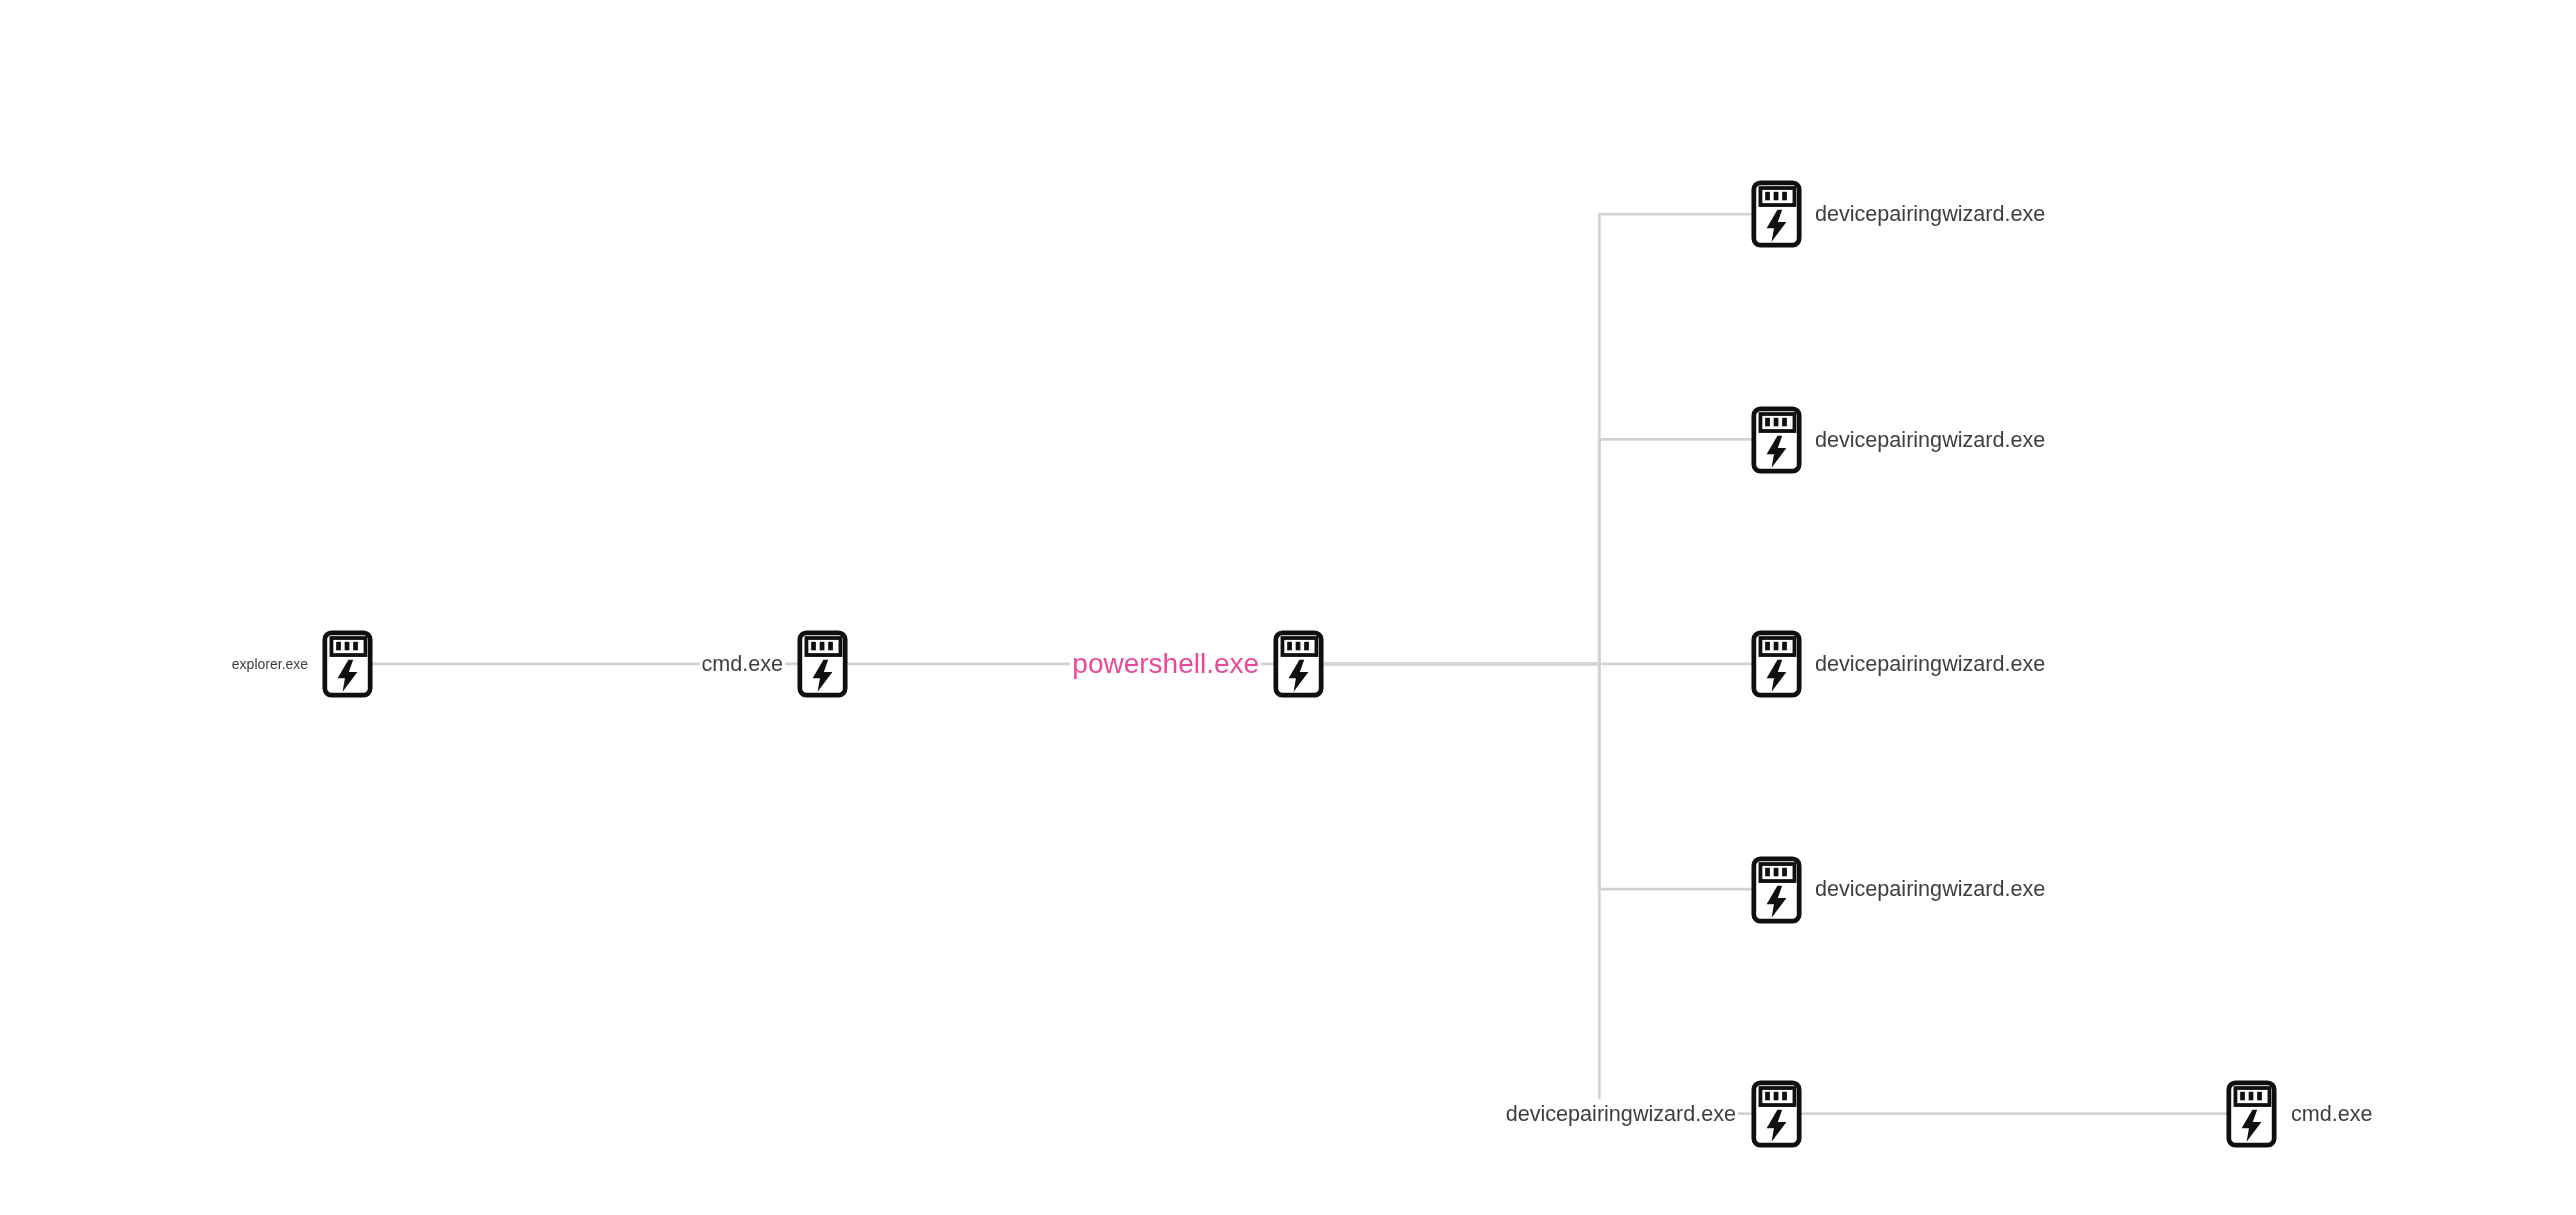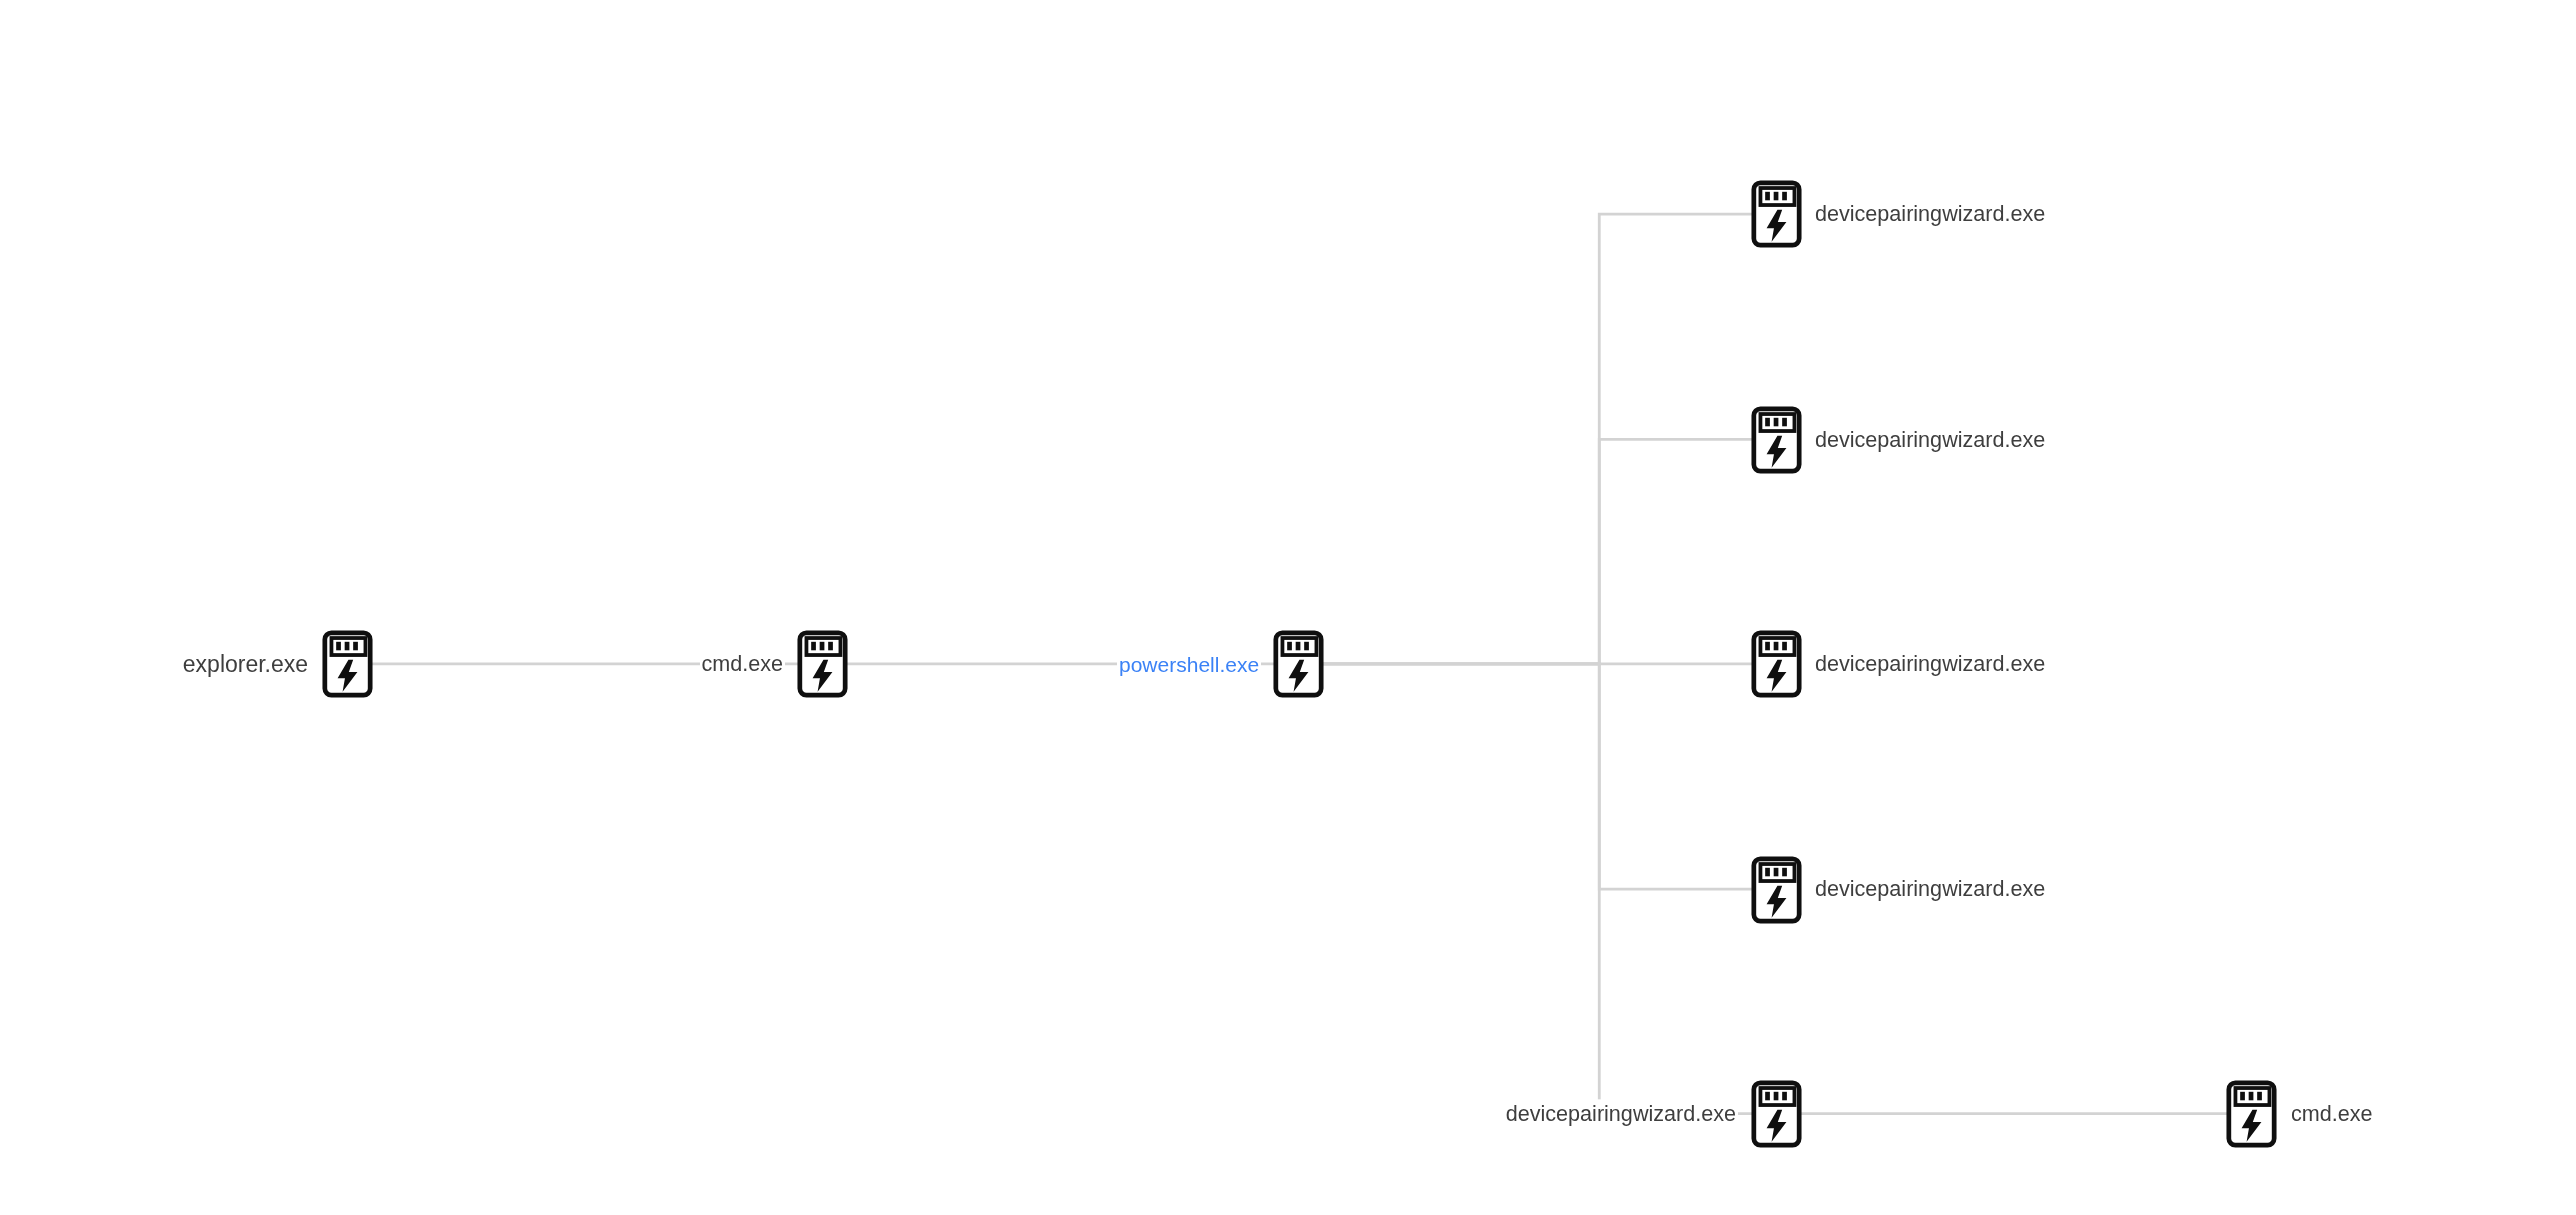--- a/index.html
+++ b/index.html
@@ -50,21 +50,21 @@
 <div class="node" style="left: 322px; top: 630px;">
       <span class="icon-wrap"><svg width="51" height="68" viewBox="0 0 54 72" xmlns="http://www.w3.org/2000/svg">
           <rect x="3" y="3" width="48" height="66" rx="7" fill="#ffffff" stroke="#0f0f0f" stroke-width="5"></rect>
           <rect x="10" y="8.5" width="36" height="18" fill="#ffffff" stroke="#0f0f0f" stroke-width="4"></rect>
           <rect x="15" y="12.5" width="5" height="9" fill="#0f0f0f"></rect>
           <rect x="24" y="12.5" width="5" height="9" fill="#0f0f0f"></rect>
           <rect x="33" y="12.5" width="5" height="9" fill="#0f0f0f"></rect>
           <polygon points="28,31.5 16.5,51 24.3,51 21.8,65.5 37.5,44.5 28.4,44.5 33,31.5" fill="#0f0f0f"></polygon>
         </svg></span>
     </div>
-    <span class="node-label" style="color: rgb(62, 62, 62); font-size: 23px; top: 664px; right: 2266px;">explorer.exe</span>
+    <span class="node-label" style="color: rgb(62, 62, 62); font-size: 14px; top: 664px; right: 2266px;">explorer.exe</span>
     <div class="node" style="left: 797px; top: 630px;">
       <span class="icon-wrap"><svg width="51" height="68" viewBox="0 0 54 72" xmlns="http://www.w3.org/2000/svg">
           <rect x="3" y="3" width="48" height="66" rx="7" fill="#ffffff" stroke="#0f0f0f" stroke-width="5"></rect>
           <rect x="10" y="8.5" width="36" height="18" fill="#ffffff" stroke="#0f0f0f" stroke-width="4"></rect>
           <rect x="15" y="12.5" width="5" height="9" fill="#0f0f0f"></rect>
           <rect x="24" y="12.5" width="5" height="9" fill="#0f0f0f"></rect>
           <rect x="33" y="12.5" width="5" height="9" fill="#0f0f0f"></rect>
           <polygon points="28,31.5 16.5,51 24.3,51 21.8,65.5 37.5,44.5 28.4,44.5 33,31.5" fill="#0f0f0f"></polygon>
         </svg></span>
     </div>
@@ -72,21 +72,21 @@
     <div class="node" style="left: 1273px; top: 630px;">
       <span class="icon-wrap"><svg width="51" height="68" viewBox="0 0 54 72" xmlns="http://www.w3.org/2000/svg">
           <rect x="3" y="3" width="48" height="66" rx="7" fill="#ffffff" stroke="#0f0f0f" stroke-width="5"></rect>
           <rect x="10" y="8.5" width="36" height="18" fill="#ffffff" stroke="#0f0f0f" stroke-width="4"></rect>
           <rect x="15" y="12.5" width="5" height="9" fill="#0f0f0f"></rect>
           <rect x="24" y="12.5" width="5" height="9" fill="#0f0f0f"></rect>
           <rect x="33" y="12.5" width="5" height="9" fill="#0f0f0f"></rect>
           <polygon points="28,31.5 16.5,51 24.3,51 21.8,65.5 37.5,44.5 28.4,44.5 33,31.5" fill="#0f0f0f"></polygon>
         </svg></span>
     </div>
-    <span class="node-label" style="color: #3b82f6; font-size: 21px; top: 664px; right: 1315px;">powershell.exe</span>
+    <span class="node-label" style="color: #ec4899; font-size: 28px; top: 664px; right: 1315px;">powershell.exe</span>
     <div class="node" style="left: 1751px; top: 180px;">
       <span class="icon-wrap"><svg width="51" height="68" viewBox="0 0 54 72" xmlns="http://www.w3.org/2000/svg">
           <rect x="3" y="3" width="48" height="66" rx="7" fill="#ffffff" stroke="#0f0f0f" stroke-width="5"></rect>
           <rect x="10" y="8.5" width="36" height="18" fill="#ffffff" stroke="#0f0f0f" stroke-width="4"></rect>
           <rect x="15" y="12.5" width="5" height="9" fill="#0f0f0f"></rect>
           <rect x="24" y="12.5" width="5" height="9" fill="#0f0f0f"></rect>
           <rect x="33" y="12.5" width="5" height="9" fill="#0f0f0f"></rect>
           <polygon points="28,31.5 16.5,51 24.3,51 21.8,65.5 37.5,44.5 28.4,44.5 33,31.5" fill="#0f0f0f"></polygon>
         </svg></span>
     </div>

